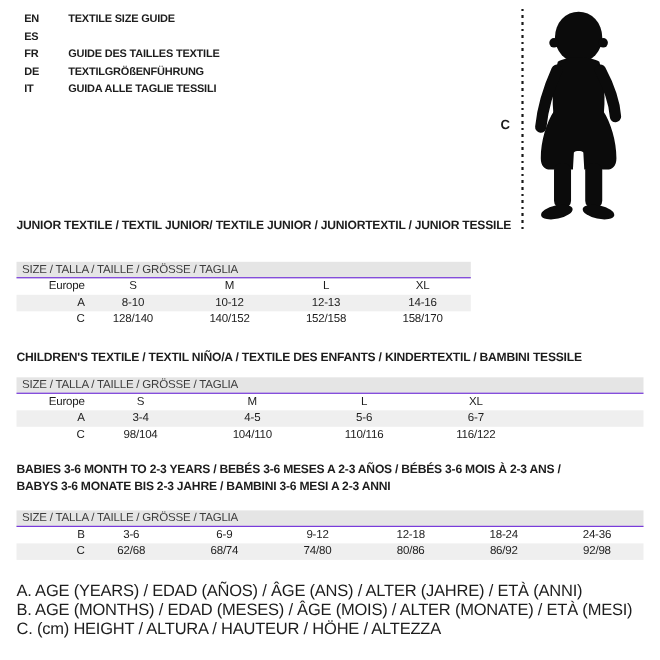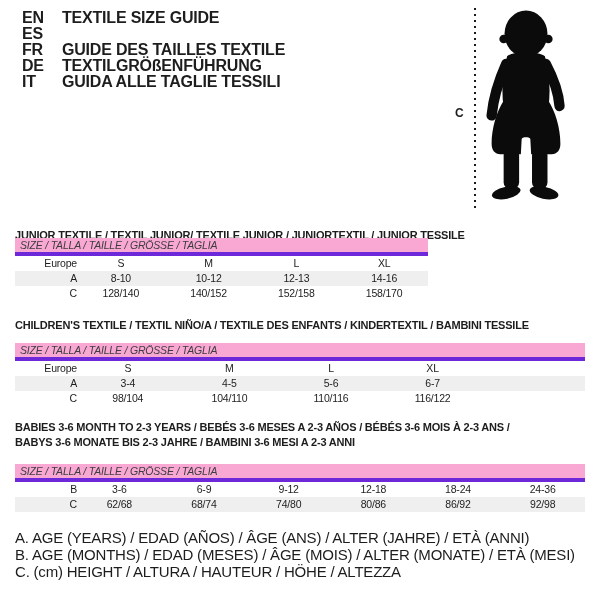--- a/index.html
+++ b/index.html
@@ -6,21 +6,21 @@
   .page{
     position:relative;
     width:600px;height:600px;
     background:#ffffff;
     font-family:"Liberation Sans","DejaVu Sans",sans-serif;
     color:#1d1d1d;
     overflow:hidden;
   }
   
   .lang-list{position:absolute;left:22px;top:10px;}
-  .lang-row{display:flex;font-size:16px;font-weight:bold;line-height:16px;letter-spacing:-0.2px;}
+  .lang-row{display:flex;font-size:10px;font-weight:bold;line-height:16px;letter-spacing:-0.2px;}
   .lang-code{width:40px;flex:0 0 40px;}
   
   .dotted-line{
     position:absolute;left:474px;top:8px;width:2px;height:202px;
     background:repeating-linear-gradient(to bottom,#1a1a1a 0px,#1a1a1a 2.4px,transparent 2.4px,transparent 6px);
   }
   .measure-label{position:absolute;left:455px;top:106px;font-size:12px;font-weight:bold;}
   .baby-svg{position:absolute;left:483px;top:8px;width:86px;height:202px;}
   
   .section-title{
@@ -29,25 +29,24 @@
     white-space:nowrap;
   }
   .section-title.wrap2{white-space:normal;width:575px;}
   
   .size-table{position:absolute;left:15px;}
   .t1{top:238px;width:413px;}
   .t2{top:343px;width:570px;}
   .t3{top:464px;width:570px;}
   .size-bar{
     height:14px;line-height:14px;
-    background:#f9a8d4;color:#3d3d3d;
+    background:#e5e5e5;color:#3d3d3d;
     font-size:10.5px;letter-spacing:-0.2px;
     padding-left:5px;
-    border-bottom:4px solid #6d28d9;
-    font-style:italic;
+    border-bottom:1px solid #6d28d9;
   }
   .trow{display:grid;height:15px;line-height:15px;font-size:10.5px;letter-spacing:-0.2px;}
   .cols5{grid-template-columns:62px repeat(4,1fr);}
   .cols6{grid-template-columns:62px repeat(5,1fr);}
   .cols7{grid-template-columns:62px repeat(6,1fr);}
   .trow.stripe{background:#efefef;}
   .cell{text-align:center;}
   .cell.label{text-align:right;padding-left:5px;}
   
   .notes{position:absolute;left:15px;top:529px;}
@@ -91,21 +90,21 @@
       <path d="M27,65 C18,85 12,105 10,125" fill="none" stroke="#0b0b0b" stroke-width="12" stroke-linecap="round"></path>
       <path d="M73,65 C82,82 88,100 89,114" fill="none" stroke="#0b0b0b" stroke-width="12" stroke-linecap="round"></path>
       <path d="M24,108 L76,108 C84,120 90,140 90,158 C90,166 86,170 80,170 L56,170 L55,152 C53,150 47,150 45,152 L44,170 L20,170 C14,170 10,166 10,158 C10,140 16,120 24,108 Z"></path>
       <rect x="24" y="163" width="18" height="48" rx="8"></rect>
       <rect x="57" y="163" width="18" height="48" rx="8"></rect>
       <ellipse cx="27" cy="215" rx="17" ry="7" transform="rotate(-12 27 215)"></ellipse>
       <ellipse cx="71" cy="215" rx="17" ry="7" transform="rotate(12 71 215)"></ellipse>
     </g>
   </svg>
 
-  <div class="section-title" style="top:228px">JUNIOR TEXTILE / TEXTIL JUNIOR/ TEXTILE JUNIOR / JUNIORTEXTIL / JUNIOR TESSILE</div>
+  <div class="section-title" style="top:198px">JUNIOR TEXTILE / TEXTIL JUNIOR/ TEXTILE JUNIOR / JUNIORTEXTIL / JUNIOR TESSILE</div>
   <div class="size-table t1">
     <div class="size-bar">SIZE / TALLA / TAILLE / GRÖSSE / TAGLIA</div>
     <div class="trow cols5">
       <div class="cell label">Europe</div>
       <div class="cell">S</div>
       <div class="cell">M</div>
       <div class="cell">L</div>
       <div class="cell">XL</div>
     </div>
     <div class="trow cols5 stripe">

